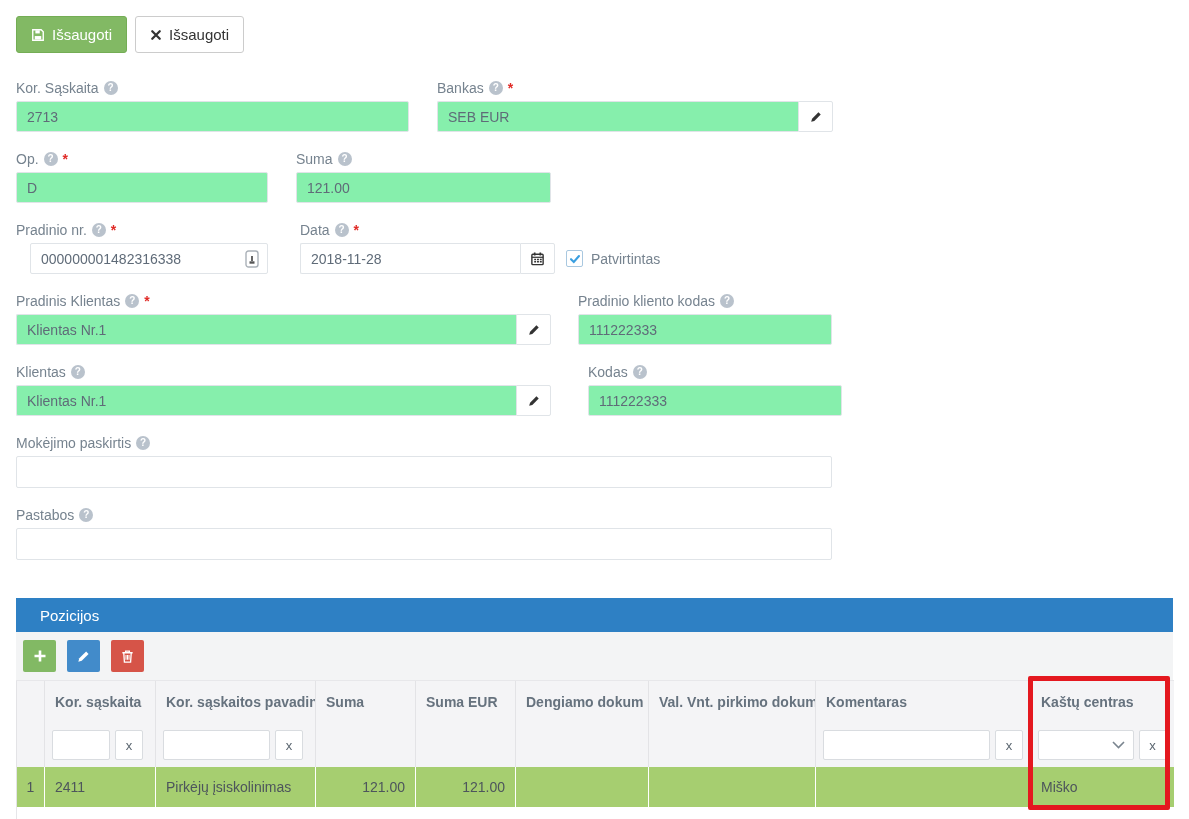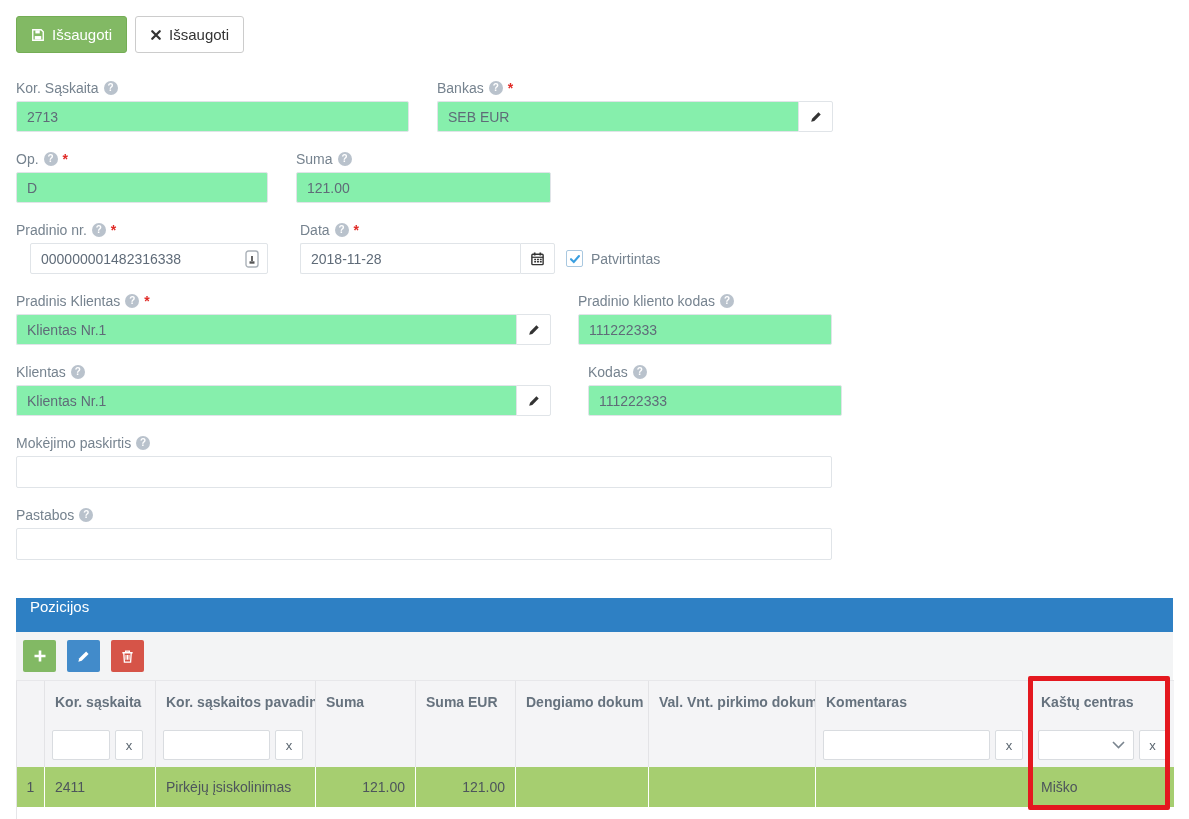--- a/index.html
+++ b/index.html
@@ -56,21 +56,21 @@
   .checkbox {
     width: 17px; height: 17px; background:#fff; border: 1px solid #a9c8e0;
     border-radius: 2px; display: flex; align-items: center; justify-content: center;
   }
   .check-label { color:#76838f; }
 
   
   .panel { margin-top: 38px; width: 1157px; }
   .panel-header {
     background:#2e80c4; color:#fff; height: 34px; font-size: 15px;
-    display: flex; padding: 0 14px;
+    display: flex; align-items: center; padding: 0 24px;
   }
   .panel-toolbar {
     background:#f3f4f5; height: 48px; display: flex; align-items: center;
     gap: 11px; padding: 0 7px;
   }
   .tool-btn {
     width: 33px; height: 32px; border: none; border-radius: 2px;
     display: flex; align-items: center; justify-content: center; cursor: pointer;
   }
   .tool-add { background:#82b964; }

